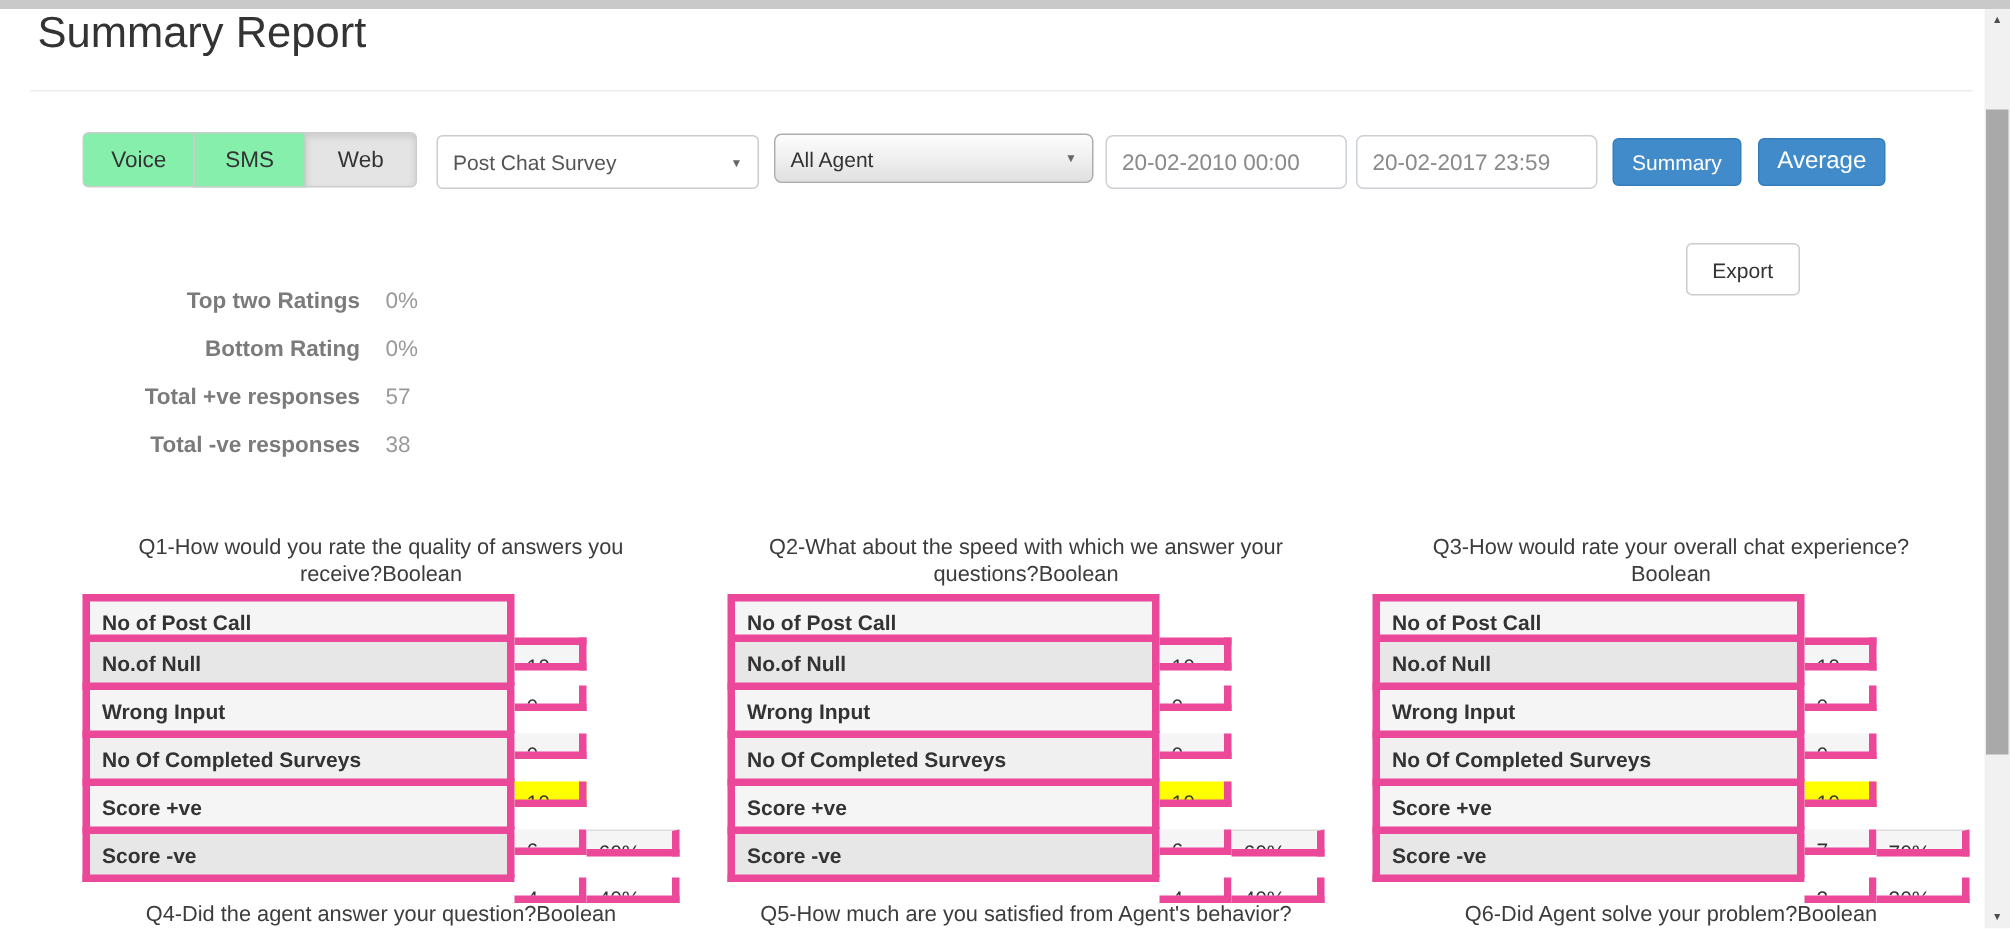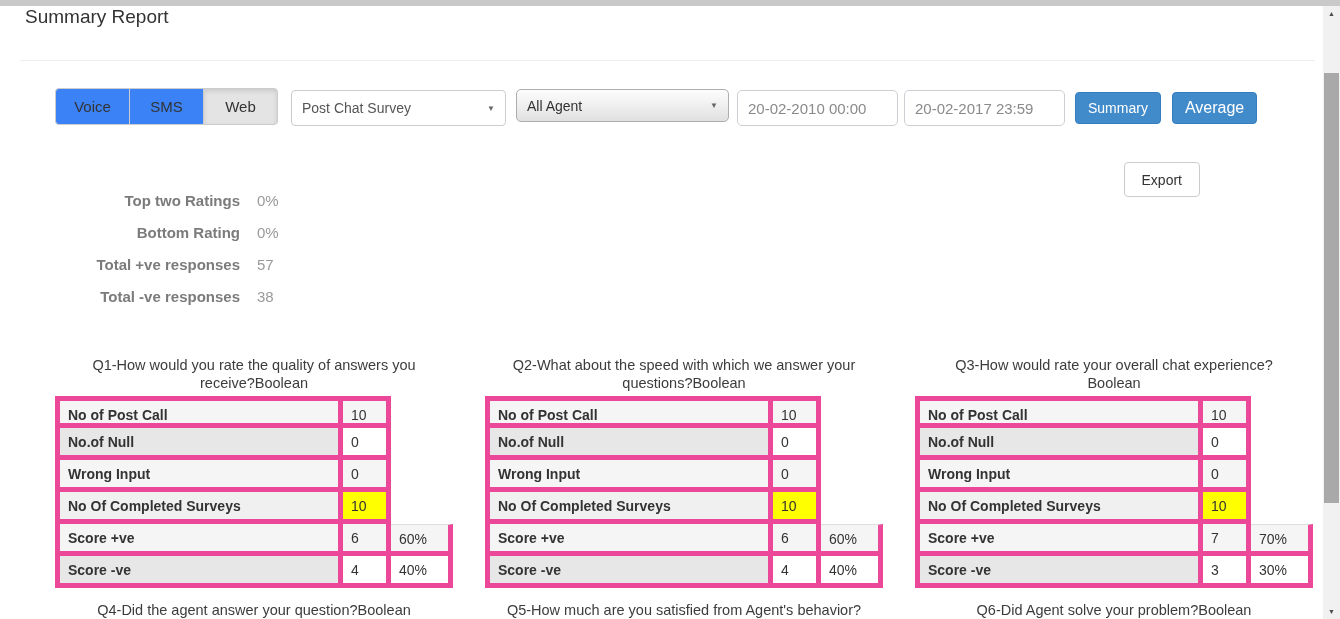--- a/index.html
+++ b/index.html
@@ -10,29 +10,29 @@
   }
   .top-strip { position:absolute; top:0; left:0; width:1340px; height:6px; background:#c9c9c9; z-index:5; }
 
   
   .scrollbar { position:absolute; top:6px; right:0; width:17px; height:613px; background:#f1f1f1; z-index:4; }
   .sb-arrow { height:15px; display:flex; align-items:center; justify-content:center; font-size:7px; color:#4d4d4d; cursor:default; }
   .sb-arrow.down { position:absolute; bottom:0; left:0; right:0; }
   .sb-thumb { position:absolute; top:67px; left:1px; width:15px; height:430px; background:#a9a9a9; }
 
   
-  .page-title { position:absolute; top:6px; left:25px; font-size:19px; font-weight:400; color:#333; }
+  .page-title { position:absolute; top:6px; left:25px; font-size:29px; font-weight:400; color:#333; }
   .rule { position:absolute; top:60px; left:20px; width:1295px; border-top:1px solid #ededed; }
 
   
   .toolbar { position:absolute; top:88px; left:55px; display:flex; align-items:flex-start; }
   .tabs { display:flex; }
   .tab {
     min-width:75px; height:37px; padding:0 16px; display:flex; align-items:center; justify-content:center;
-    background:#3b82f6; border:1px solid #ccc; margin-left:-1px; font-size:15px; color:#333; cursor:pointer;
+    background:#86efac; border:1px solid #ccc; margin-left:-1px; font-size:15px; color:#333; cursor:pointer;
   }
   .tab:first-child { border-radius:4px 0 0 4px; margin-left:0; }
   .tab:last-child  { border-radius:0 4px 4px 0; }
   .tab.active { background:#e4e4e4; box-shadow:inset 0 2px 5px rgba(0,0,0,.12); }
 
   .select {
     display:flex; align-items:center; justify-content:space-between; cursor:pointer;
     border:1px solid #ccc; border-radius:4px; background:#fff; padding:0 10px; font-size:14px; color:#555;
   }
   .sel-survey { width:215px; height:36px; margin-left:13px; margin-top:2px; }
@@ -71,21 +71,21 @@
 
   
   .questions { position:absolute; top:356px; left:55px; display:flex; }
   .qcol { width:398px; margin-right:32px; }
   .qcol:last-child { margin-right:0; }
   .qtitle { min-height:38px; text-align:center; font-size:14.5px; color:#3c3c3c; line-height:18px; padding:0 18px; }
   .qtable { margin-top:2px; }
   .trow { display:flex; height:32px; }
   .c { border:5px solid #ec4899; padding:6px 8px; font-size:14px; color:#333; overflow:hidden; }
   .trow:not(:first-child) .c { border-top:none; }
-  .c + .c { border-left:none; }
+  .c + .c { border-left:none;margin-top:29px; }
   .c-label { width:288px; font-weight:bold; }
   .c-val { width:48px; }
   .c-pct { width:62px; }
   .trow.score-first .c-pct { border-top:1px solid #ddd; }
   .trow:nth-child(odd) .c { background:#f5f5f5; }
   .trow:nth-child(even) .c-label { background:#e7e7e7; }
   .trow:nth-child(even) .c-val, .trow:nth-child(even) .c-pct { background:#fff; }
   .trow.hl .c-label { background:#f0f0f0; }
   .trow.hl .c-val { background:#ffff00; }
 

